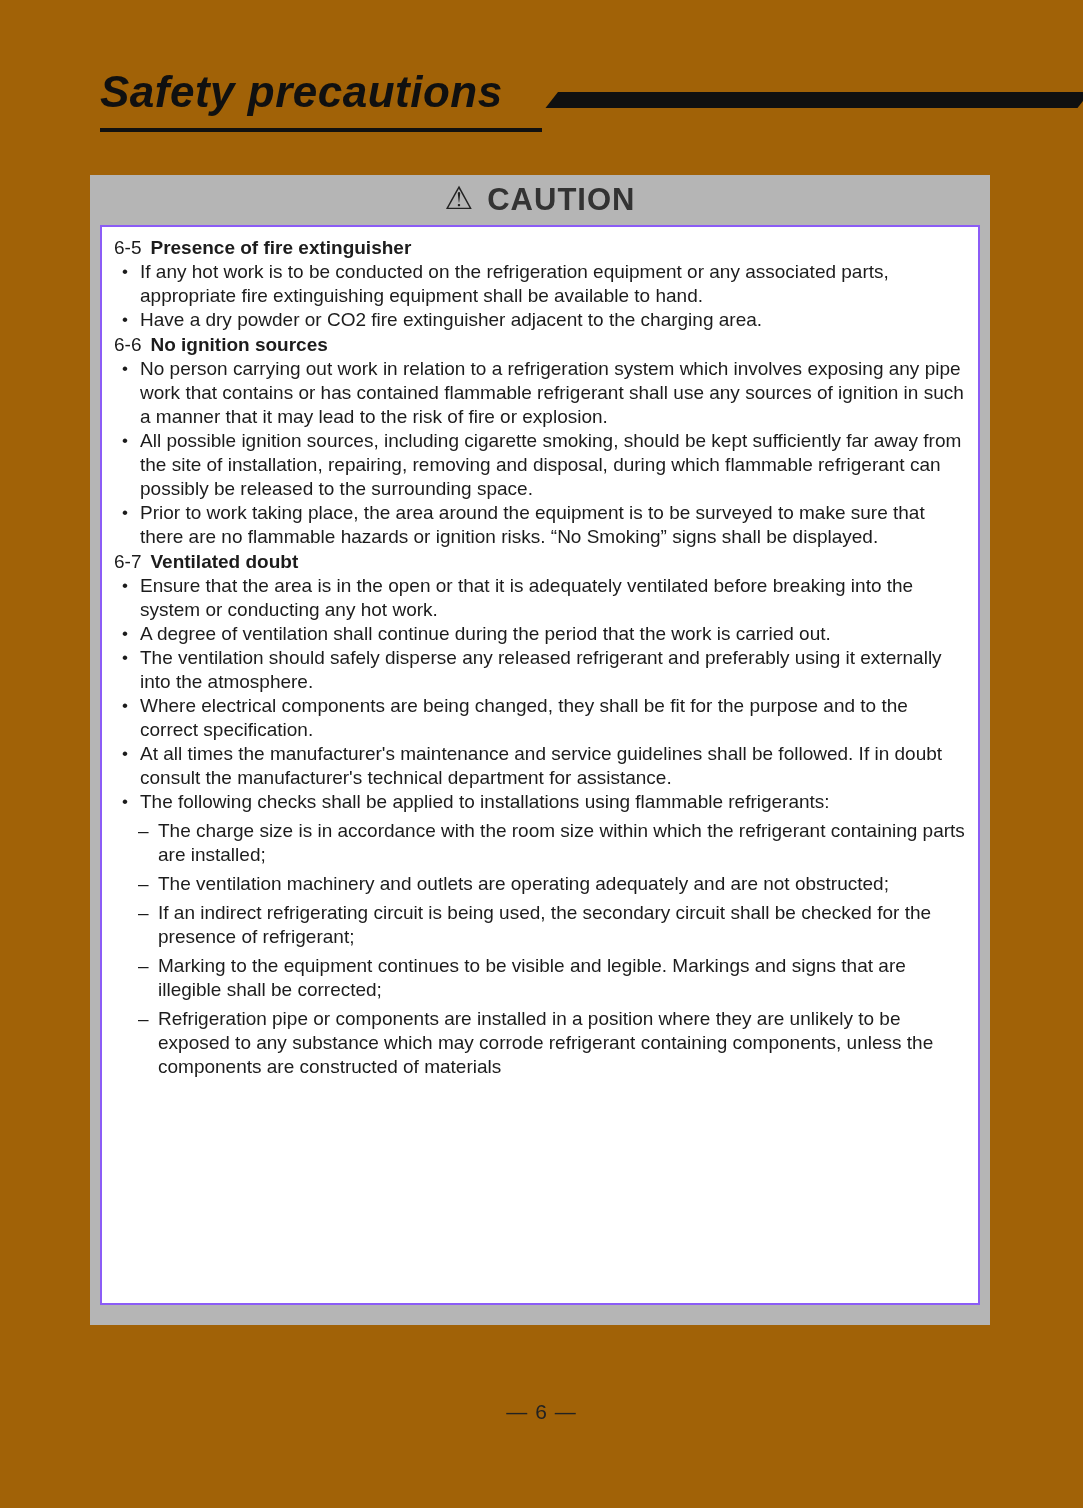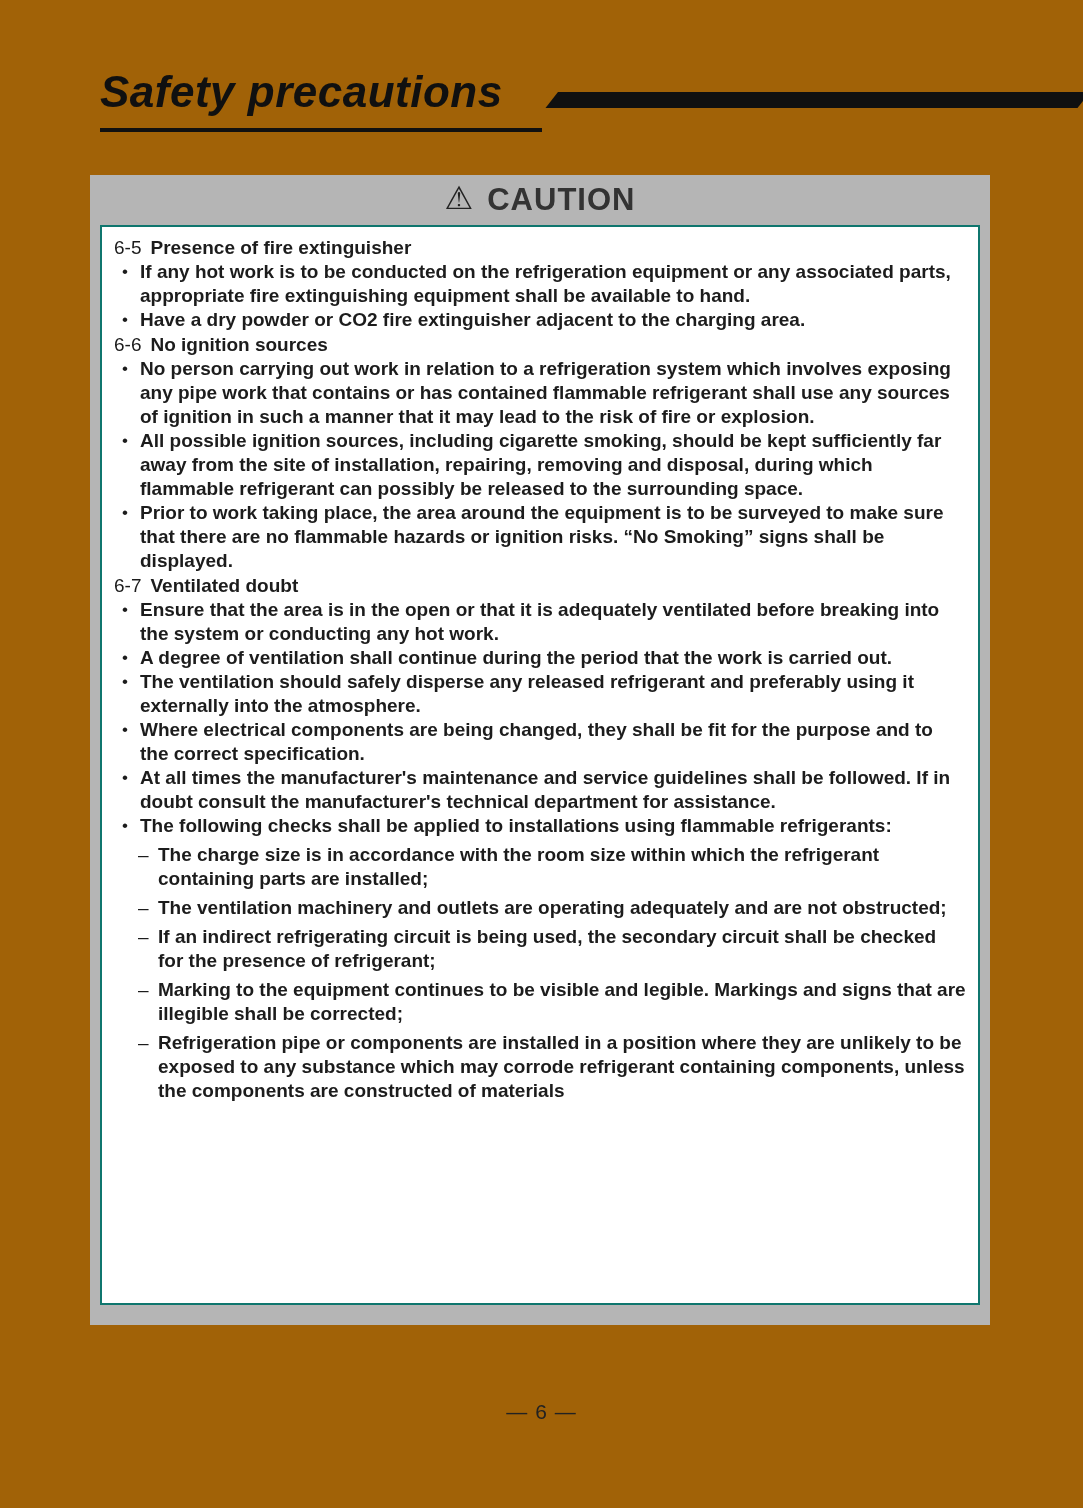--- a/index.html
+++ b/index.html
@@ -62,36 +62,36 @@
   }
   .caution-label {
     font-size: 31px;
     font-weight: bold;
     color: #333333;
     letter-spacing: 1px;
   }
   .content-panel {
     position: absolute; left: 10px; right: 10px; top: 50px; bottom: 20px;
     background: #ffffff;
-    border: 2px solid #0f766e;
+    border: 2px solid #8b5cf6;
     padding: 8px 12px 0 12px;
     overflow: hidden;
     font-size: 19px;
     line-height: 24px;
     color: #1c1c1c;
   }
 
   
   .sec-head { margin-top: 1px; }
   .sec-num { font-weight: normal; }
   .sec-title { font-weight: bold; margin-left: 9px; }
 
   .item { display: flex; align-items: flex-start; }
   .item .marker { flex: 0 0 18px; text-align: left; }
-  .item .txt { flex: 1 1 auto; font-weight: bold; }
+  .item .txt { flex: 1 1 auto; }
 
   .bullet { padding-left: 8px; }
   .bullet .marker { font-size: 17px; }
 
   .dash { padding-left: 24px; margin-top: 5px; }
   .dash .marker { flex: 0 0 20px; }
 
   
   .page-num {
     position: absolute; left: 0; right: 0; top: 1400px;

